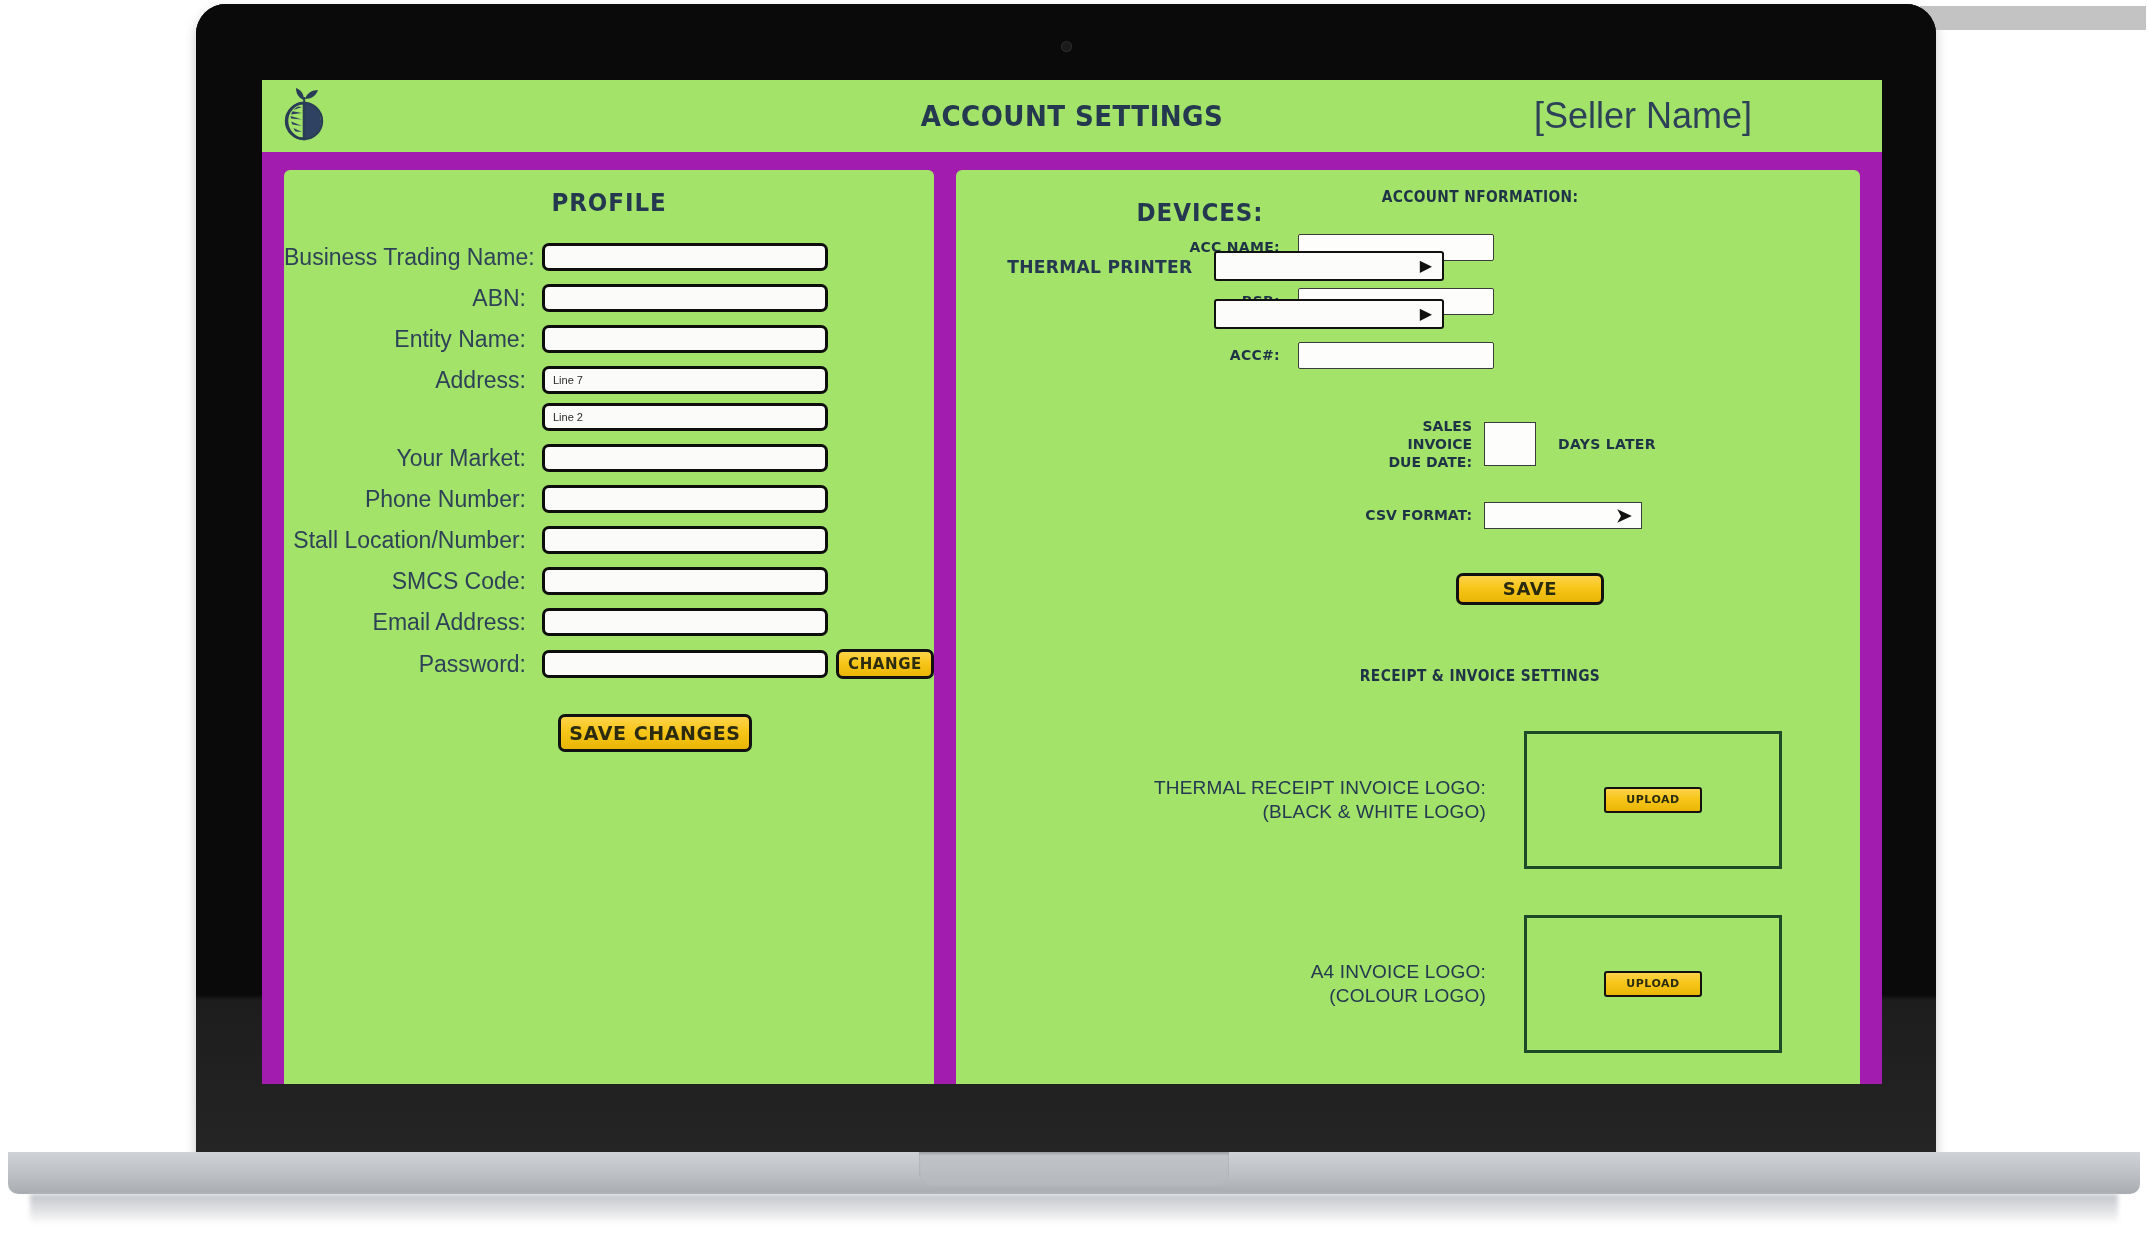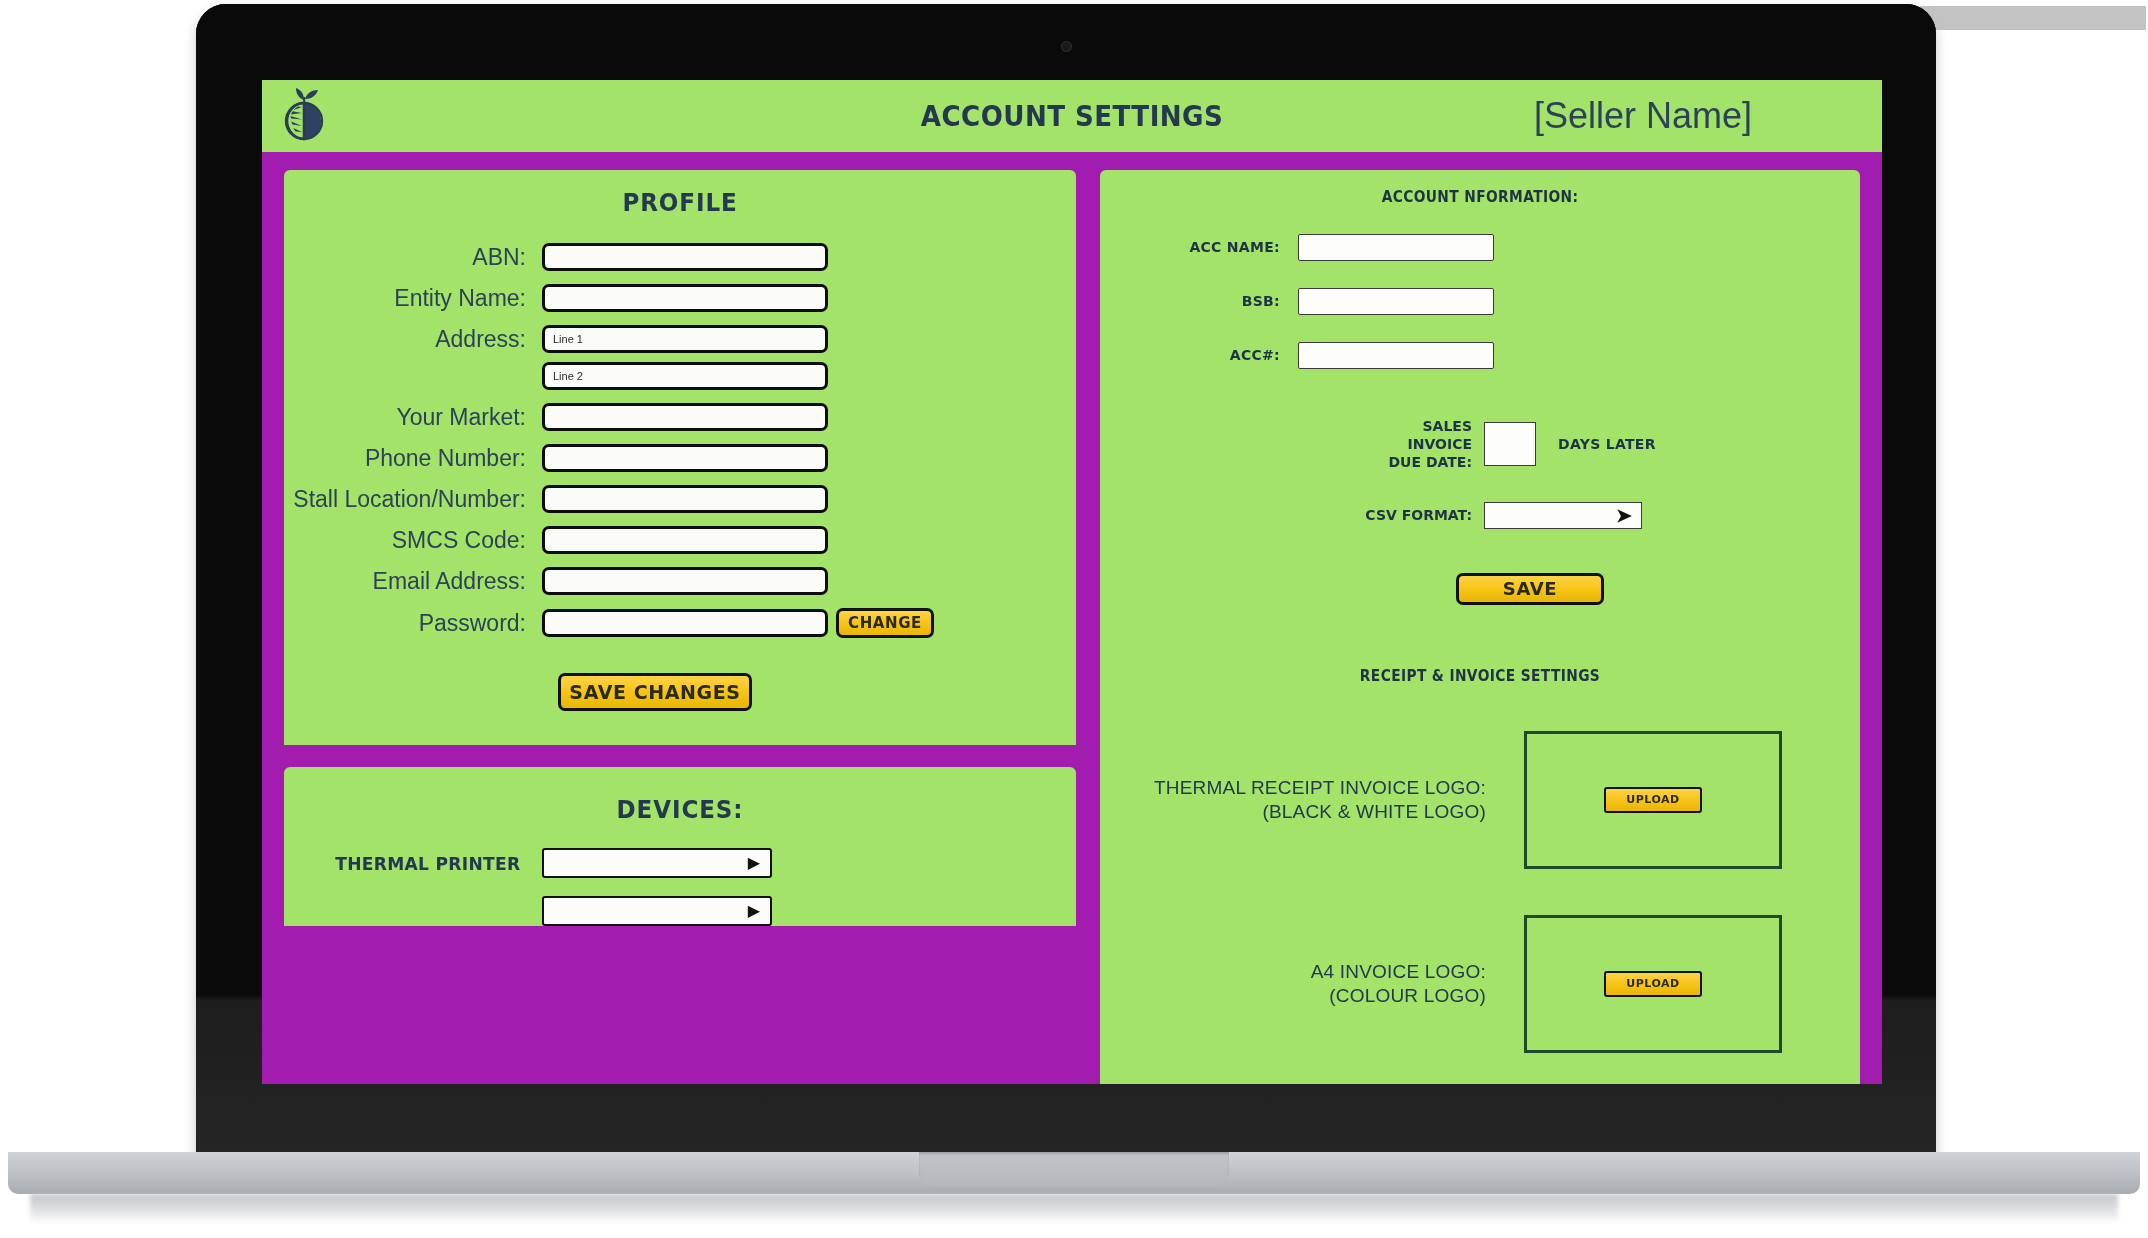--- a/index.html
+++ b/index.html
@@ -79,21 +79,21 @@
     font-size:36px; color:#2d4258; font-weight:normal;
     font-family:"Liberation Sans", sans-serif;
   }
 
   
   .body{
     position:absolute; left:0; top:72px; right:0; bottom:0;
     padding:18px 22px 0 22px;
     display:flex; gap:24px;
   }
-  .col-left{ width:792px; display:flex; flex-direction:column; gap:22px; }
+  .col-left{ width:792px; display:flex; gap:22px; }
   .col-right{ flex:1; }
 
   .panel{
     background:#a3e369;
     border-radius:6px 6px 0 0;
   }
   .panel-profile{ padding:18px 0 34px 0; }
   .panel-devices{ padding:28px 0 0 0; }
   .panel-right{ padding:18px 0 0 0; height:100%; }
 
@@ -273,34 +273,38 @@
 
     <div class="body">
 
       <div class="col-left">
 
         <div class="panel panel-profile">
           <div class="panel-title">PROFILE</div>
 
           <div class="form">
 
+            <div class="row">
+              <div class="lbl">Business Trading Name:</div>
+              <div class="fld"></div>
+            </div>
 
             <div class="row">
               <div class="lbl">ABN:</div>
               <div class="fld"></div>
             </div>
 
             <div class="row">
               <div class="lbl">Entity Name:</div>
               <div class="fld"></div>
             </div>
 
             <div class="row tight">
               <div class="lbl">Address:</div>
-              <div class="fld ph">Line 1</div>
+              <div class="fld ph">Line 7</div>
             </div>
 
             <div class="row sub">
               <div class="lbl"></div>
               <div class="fld ph">Line 2</div>
             </div>
 
             <div class="row">
               <div class="lbl">Your Market:</div>
               <div class="fld"></div>

